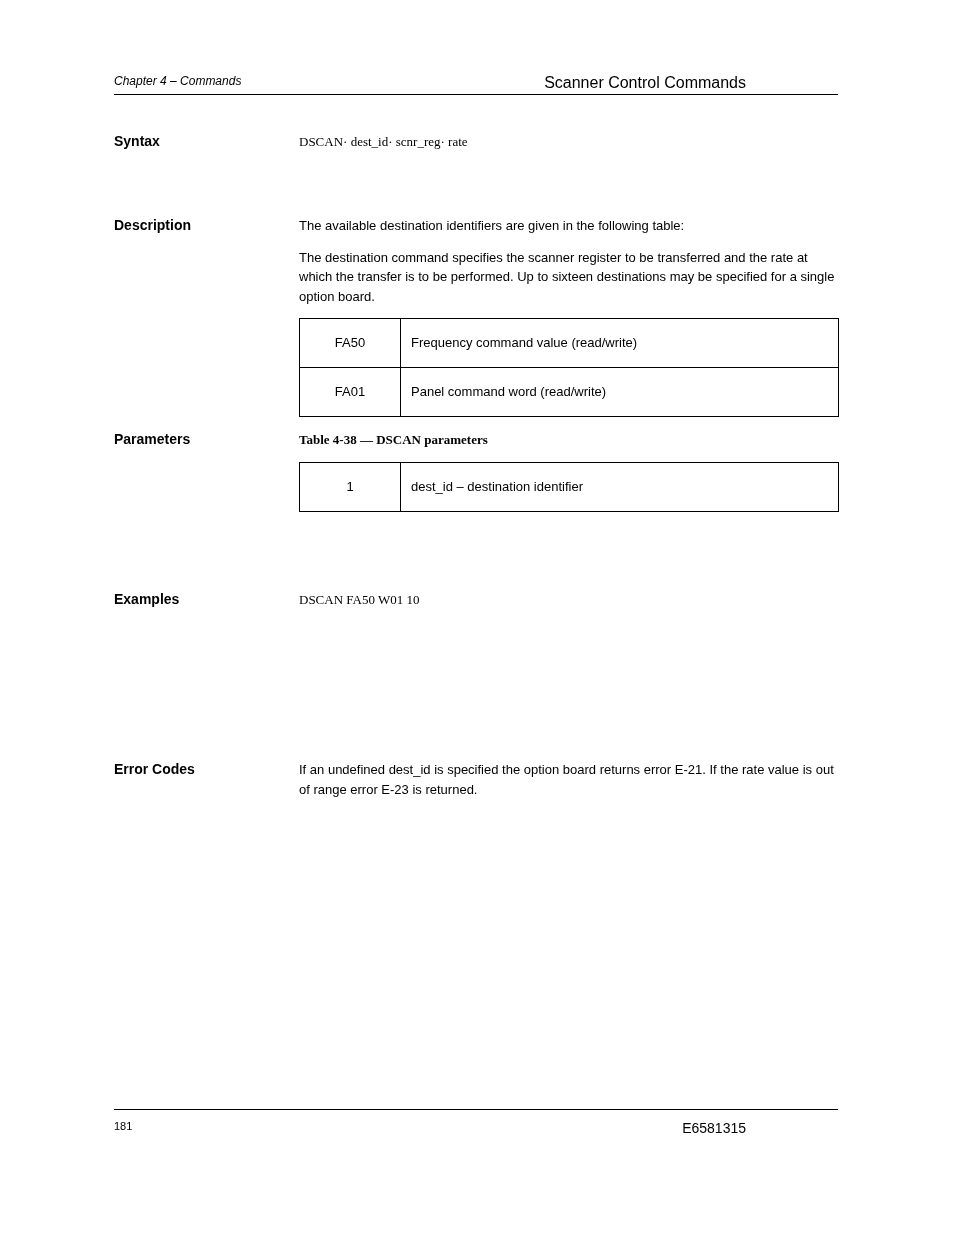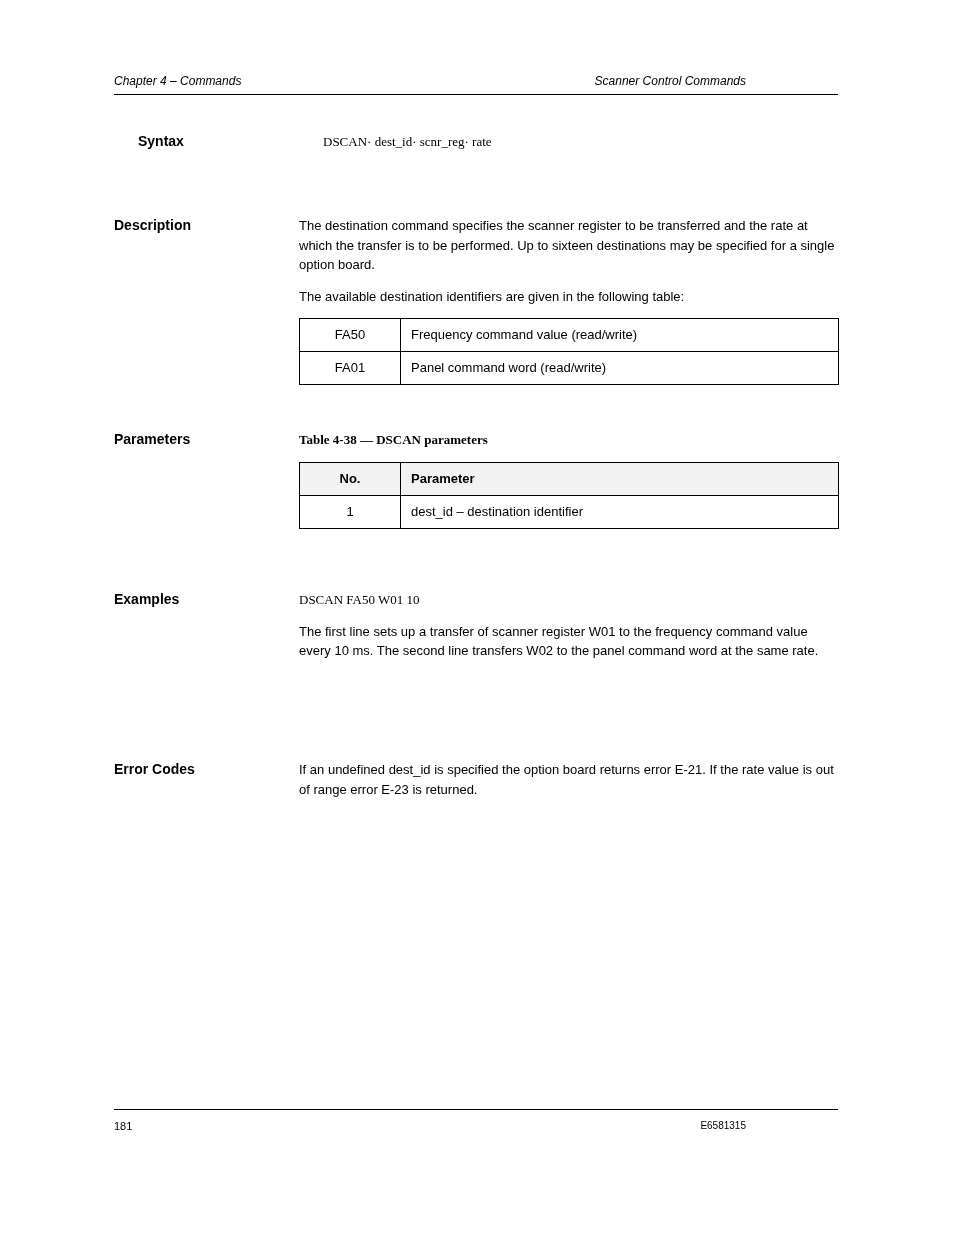--- a/index.html
+++ b/index.html
@@ -34,34 +34,33 @@
     position: absolute;
     top: 74px;
     left: 114px;
     font-size: 12px;
     font-style: italic;
   }
   .header-right {
     position: absolute;
     top: 74px;
     right: 116px;
-    font-size: 12px;
-    font-style: italic;
+    font-size: 16px;
   }
   .footer-left {
     position: absolute;
     top: 1120px;
     left: 114px;
     font-size: 11px;
   }
   .footer-right {
     position: absolute;
     top: 1120px;
     right: 116px;
-    font-size: 10px;
+    font-size: 14px;
   }
   .content {
     position: absolute;
     top: 120px;
     left: 114px;
     width: 724px;
   }
   .sidehead {
     position: absolute;
     left: 0;
@@ -84,41 +83,40 @@
     font-family: Liberation Serif, serif;
     font-size: 13px;
   }
   table.simple {
     border-collapse: collapse;
     width: 540px;
     font-size: 13px;
   }
   table.simple td, table.simple th {
     border: 1px solid #000;
-    padding: 6px 10px;
+    padding: 14px 10px;
     text-align: left;
     vertical-align: middle;
     height: 20px;
   }
   table.simple .col-id {
     width: 80px;
     text-align: center;
   }
   table.simple th {
     font-weight: 600;
     background: #f2f2f2;
   }
   .section-caption {
     font-weight: 600;
     margin: 0 0 8px 0;
     font-family: Liberation Serif, serif;
   }
   .syntax-block {
     top: 12px;
-    margin-left: 24px;
   }
   .desc-block {
     top: 60px;
     margin-top: 36px;
   }
 </style>
 </head>
 <body>
 
 <div class="page">
@@ -128,57 +126,52 @@
 
   <div class="content">
 
     <div class="sidehead syntax-block">Syntax</div>
     <div class="bodycol syntax-block">
       <span class="mono">DSCAN· dest_id· scnr_reg· rate</span>
     </div>
 
     <div class="sidehead desc-block">Description</div>
     <div class="bodycol desc-block">
+      <p>The available destination identifiers are given in the following table:</p>
       <p>The destination command specifies the scanner register to be transferred and the rate at which the transfer is to be performed. Up to sixteen destinations may be specified for a single option board.</p>
-      <p>The available destination identifiers are given in the following table:</p>
       <table class="simple">
         <tbody>
             <tr>
           <td class="col-id">FA50</td>
           <td>Frequency command value (read/write)</td>
         </tr>
         <tr>
           <td class="col-id">FA01</td>
           <td>Panel command word (read/write)</td>
         </tr>
       </tbody>
         </table>
     </div>
 
     <div class="sidehead" style="top:310px">Parameters</div>
     <div class="bodycol" style="top:310px">
       <p class="section-caption">Table 4-38 — DSCAN parameters</p>
       <table class="simple">
         <tbody>
-            <tr>
-          <th class="col-id">No.</th>
-          <th>Parameter</th>
-        </tr>
         <tr>
           <td class="col-id">1</td>
           <td>dest_id – destination identifier</td>
         </tr>
       </tbody>
         </table>
     </div>
 
     <div class="sidehead" style="top:470px">Examples</div>
     <div class="bodycol" style="top:470px">
       <p class="mono">DSCAN  FA50  W01  10</p>
-      <p>The first line sets up a transfer of scanner register W01 to the frequency command value every 10 ms. The second line transfers W02 to the panel command word at the same rate.</p>
     </div>
 
     <div class="sidehead" style="top:640px">Error Codes</div>
     <div class="bodycol" style="top:640px">
       <p>If an undefined dest_id is specified the option board returns error E-21. If the rate value is out of range error E-23 is returned.</p>
     </div>
 
   </div>
 
   <div class="bottom-rule"></div>

